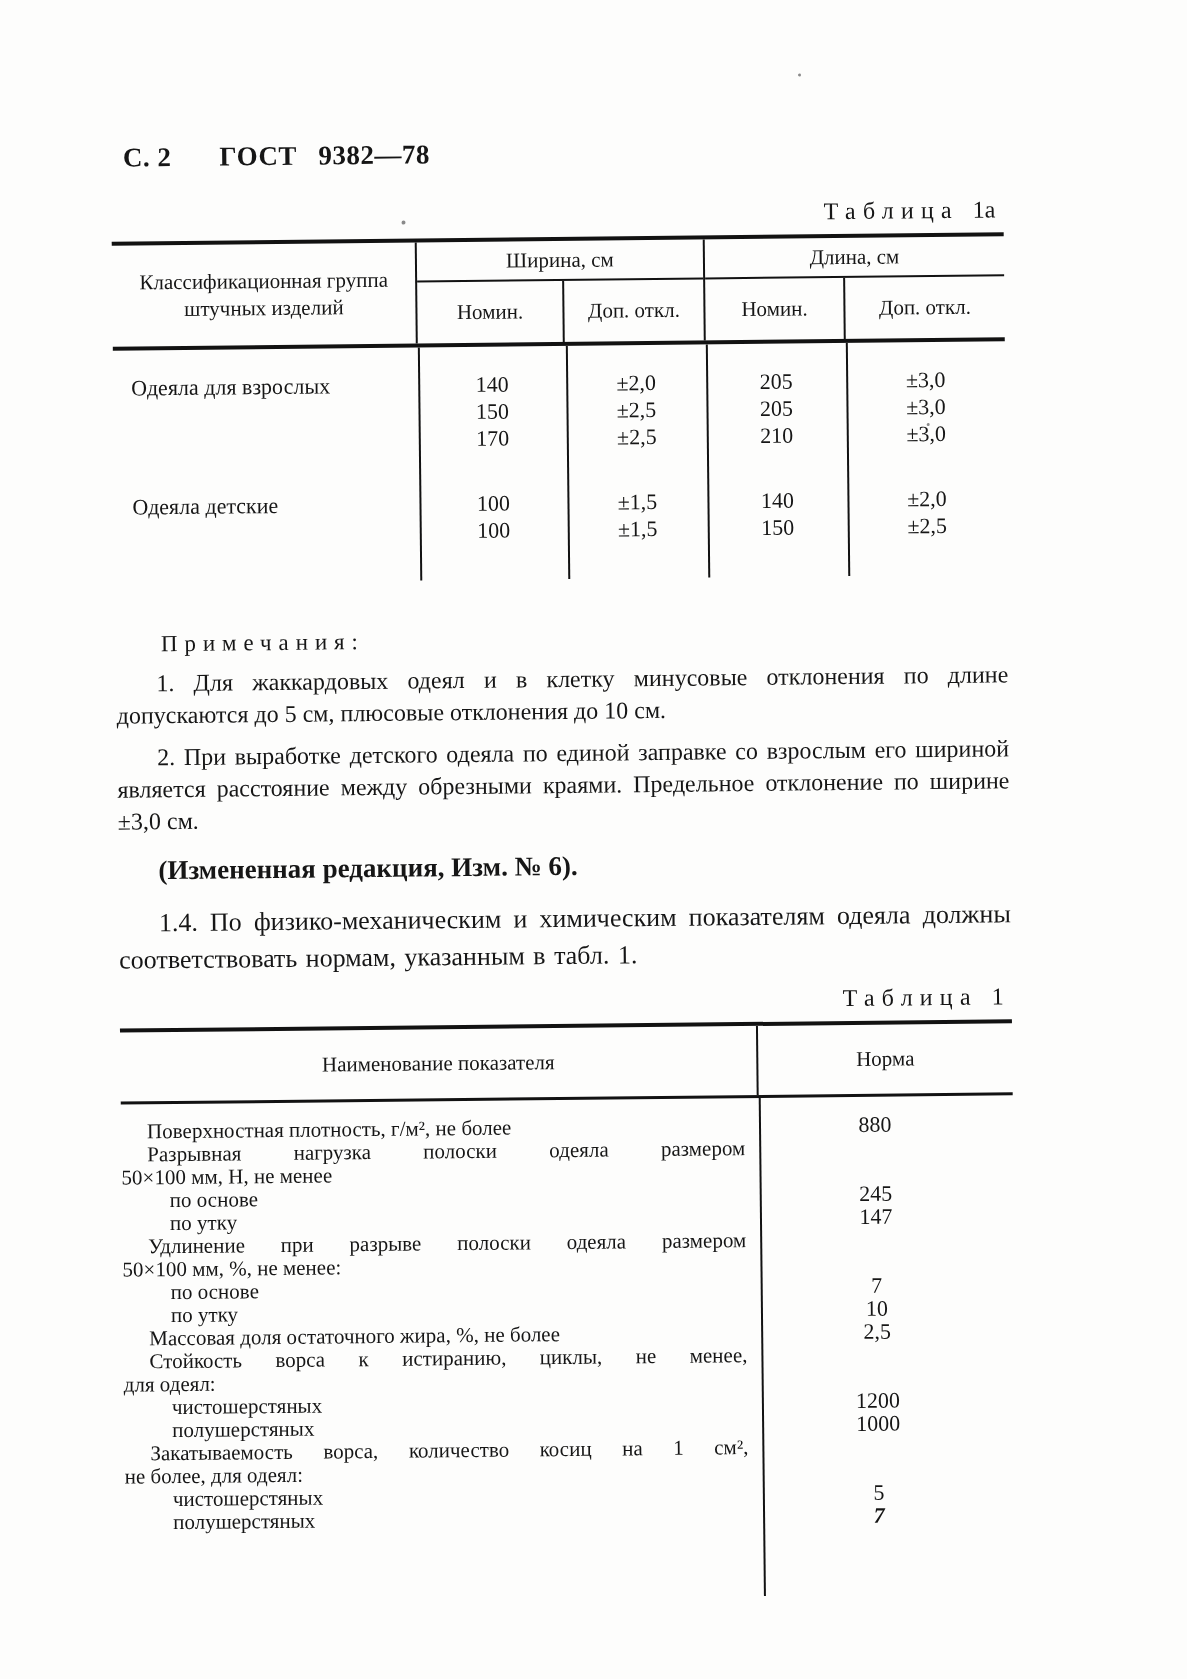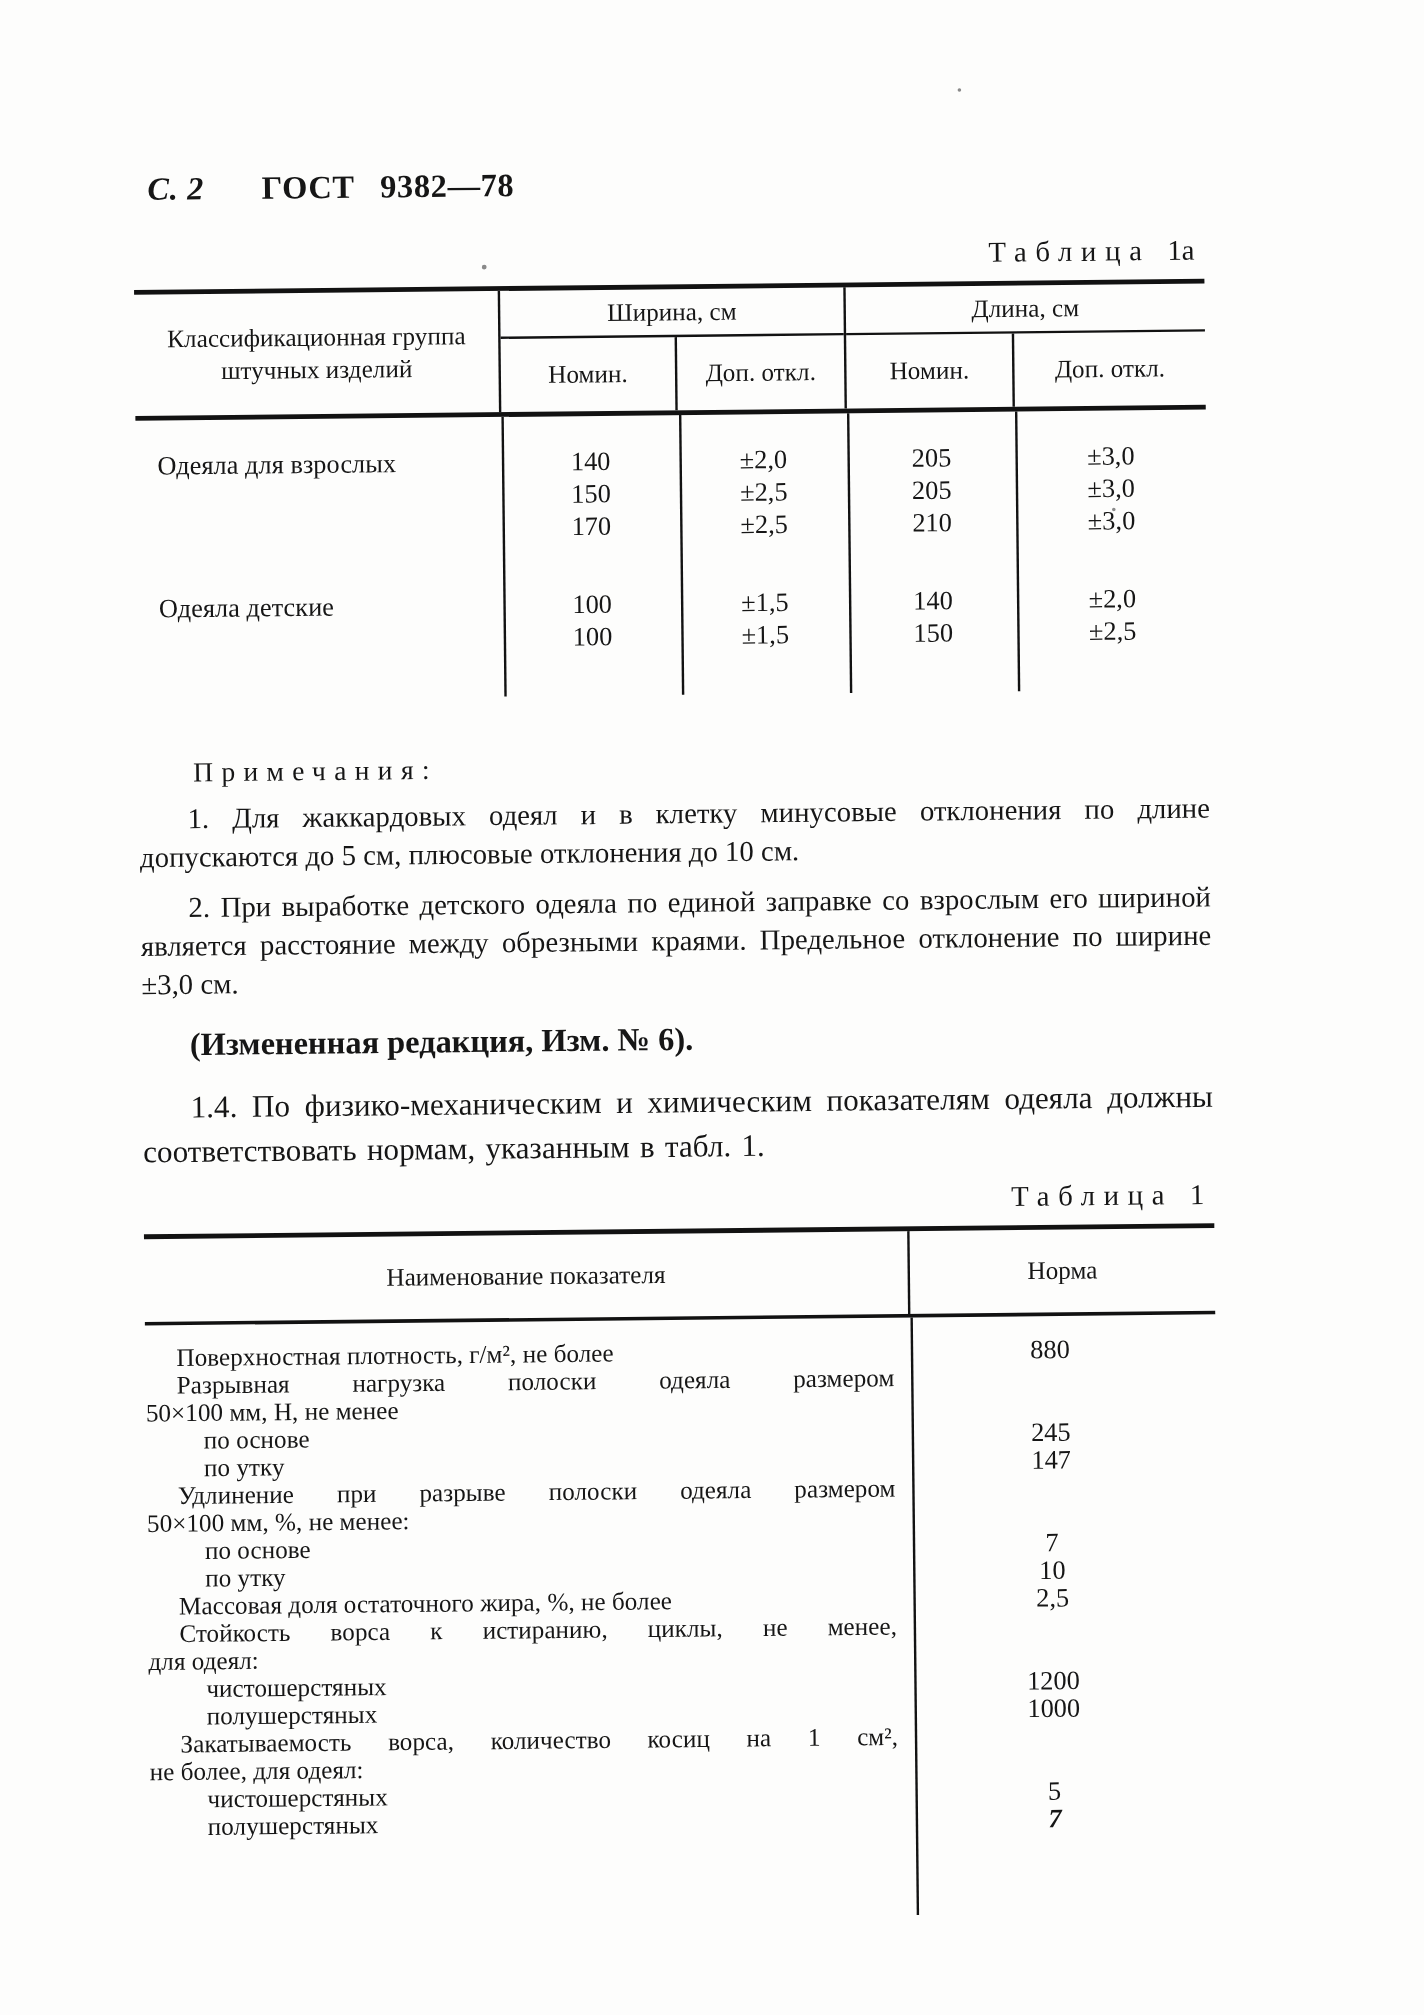--- a/index.html
+++ b/index.html
@@ -20,21 +20,21 @@
   .content { margin-left: 118px; width: 892px; }
 
   
   .doc-header {
     padding-top: 138px;
     margin-left: 12px;
     font-weight: bold;
     font-size: 27px;
     letter-spacing: 0.02em;
   }
-  .doc-header .pagenum { margin-right: 48px; font-style: italic; }
+  .doc-header .pagenum { margin-right: 48px; }
   .doc-header .gost { word-spacing: 14px; }
 
   
   .caption {
     text-align: right;
     font-size: 24px;
     padding-right: 8px;
   }
   .caption .cap-word { letter-spacing: 0.30em; margin-right: 14px; }
   .caption-1a { margin-top: 32px; }

